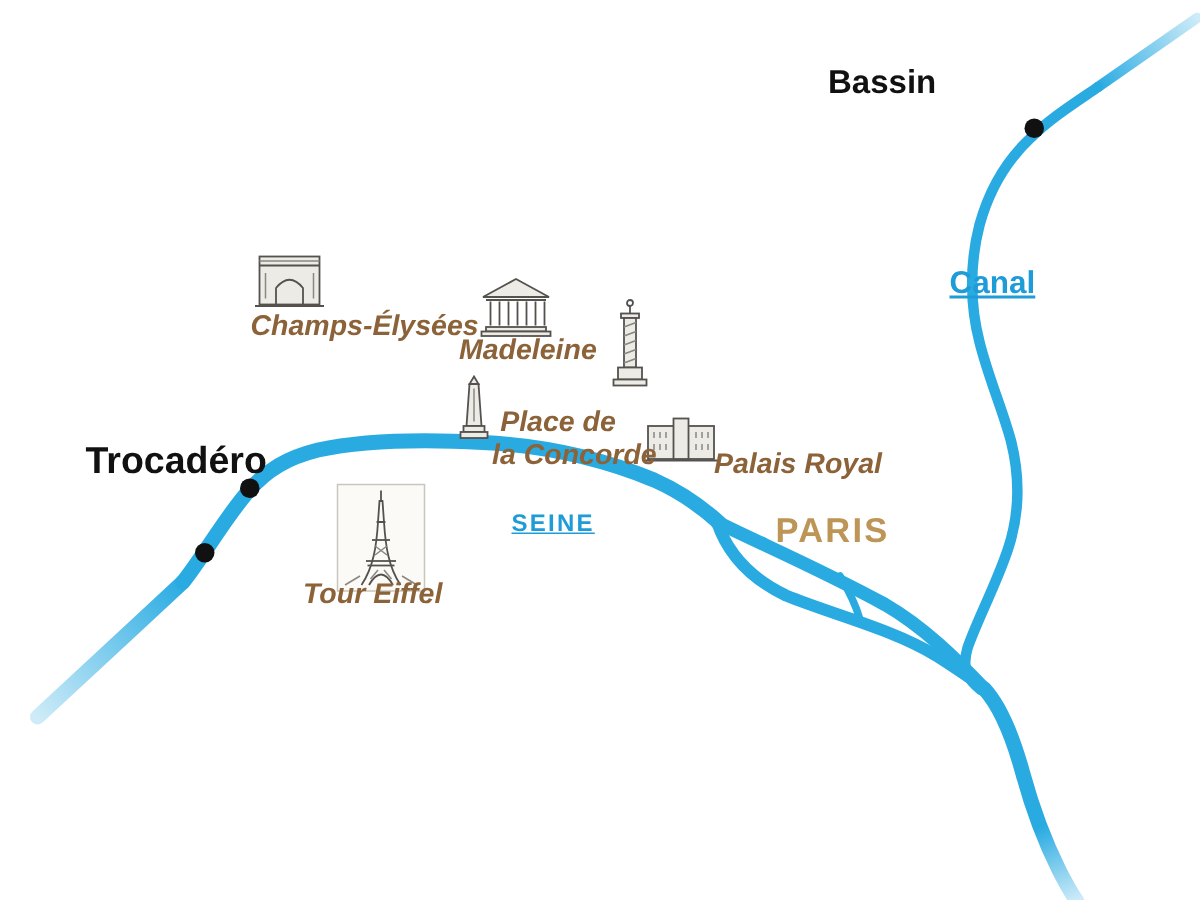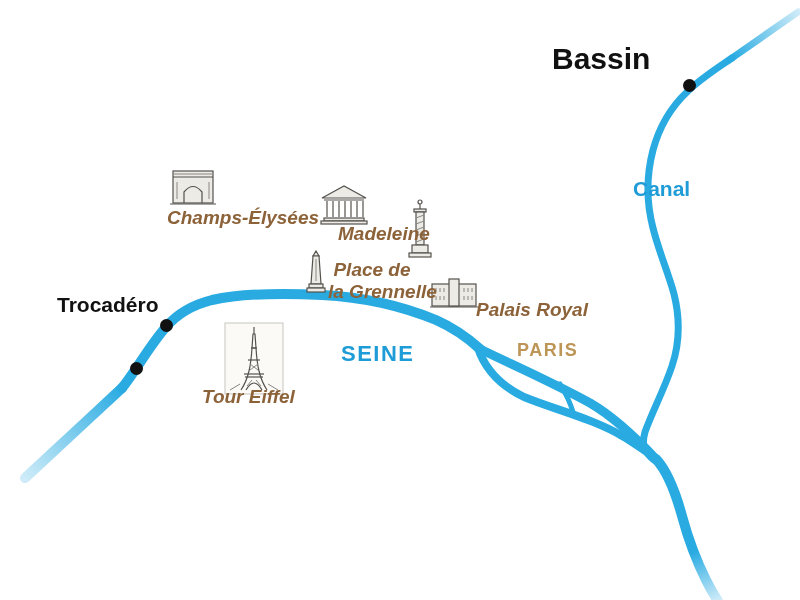--- a/index.html
+++ b/index.html
@@ -2,33 +2,33 @@
 <html style="--river: #29ABE2; --river-light: #CDEBF8; --label-black: #111111; --label-blue: #1E9CD7; --label-brown: #8C6239; --paris-tan: #BD9556;"><head>
 <meta charset="utf-8">
 <style>
   html,body{margin:0;padding:0;background:#fff;}
   body{font-family:"Liberation Sans",sans-serif;}
   .map{position:relative;width:800px;height:600px;background:#fff;overflow:hidden;}
   .waterways{position:absolute;left:0;top:0;width:800px;height:600px;}
   .water{fill:none;stroke:var(--river,#29ABE2);stroke-linecap:round;stroke-linejoin:round;}
   .fade{fill:none;stroke-linecap:round;stroke-linejoin:round;}
   .label{position:absolute;white-space:nowrap;}
-  .lbl-black{color:var(--label-black,#111);font-weight:bold;font-size:21px;line-height:1.15;}
-  .lbl-blue{color:var(--label-blue,#1E9CD7);font-weight:bold;font-size:21px;line-height:1.15;}
+  .lbl-black{color:var(--label-black,#111);font-weight:bold;font-size:25px;line-height:1.15;}
+  .lbl-blue{color:var(--label-blue,#1E9CD7);font-weight:bold;font-size:21px;line-height:1.15;text-decoration:underline;}
   .lbl-brown{color:var(--label-brown,#8C6239);font-style:italic;font-weight:bold;font-size:19px;line-height:1.15;}
-  .lbl-paris{color:var(--paris-tan,#BD9556);font-weight:bold;font-size:18px;letter-spacing:1.5px;}
-  .lbl-seine{font-size:22px;letter-spacing:1.5px;}
-  .lbl-bassin{font-size:30px;}
+  .lbl-paris{color:var(--paris-tan,#BD9556);font-weight:bold;font-size:23px;letter-spacing:1.5px;}
+  .lbl-seine{font-size:16px;letter-spacing:1.5px;}
+  .lbl-bassin{font-size:22px;}
   .marker{position:absolute;width:13px;height:13px;border-radius:50%;background:#111;}
   .landmark{position:absolute;}
   .landmark svg{display:block;}
   .sketch{stroke:#55524e;stroke-width:1.2;fill:none;}
   .sketch-fill{stroke:#55524e;stroke-width:1.2;fill:#edebe6;}
   .sketch-light{stroke:#8a8682;stroke-width:1;fill:none;}
-  .ctr{text-align:center;}
+  .ctr{text-align:center;margin-top:12px;}
 </style>
 </head>
 <body>
 
 <div class="map">
 
   <svg class="waterways" viewBox="0 0 800 600">
     <defs>
       <linearGradient id="fadeSW" x1="25" y1="478" x2="122" y2="388" gradientUnits="userSpaceOnUse">
         <stop offset="0" stop-color="#CDEBF8"></stop>
@@ -164,25 +164,25 @@
   <div class="label lbl-blue" style="left:633px;top:177px;">
     <div>Canal</div>
   </div>
 
   <div class="label lbl-blue lbl-seine" style="left:341px;top:341px;">SEINE</div>
 
   <div class="label lbl-paris" style="left:517px;top:340px;">PARIS</div>
 
   <div class="label lbl-brown" style="left:167px;top:207px;">Champs-Élysées</div>
 
-  <div class="label lbl-brown" style="left:306px;top:223px;margin-left:32px;">Madeleine</div>
+  <div class="label lbl-brown" style="left:306px;top:223px;">Madeleine</div>
 
 
   <div class="label lbl-brown ctr" style="left:328px;top:259px;width:88px;">
     <div>Place de</div>
-    <div>la Grennelle</div>
+    <div>la Concorde</div>
   </div>
 
   <div class="label lbl-brown" style="left:476px;top:299px;">Palais Royal</div>
 
   <div class="label lbl-brown" style="left:202px;top:386px;">Tour Eiffel</div>
 
 </div>
 
 </body></html>

